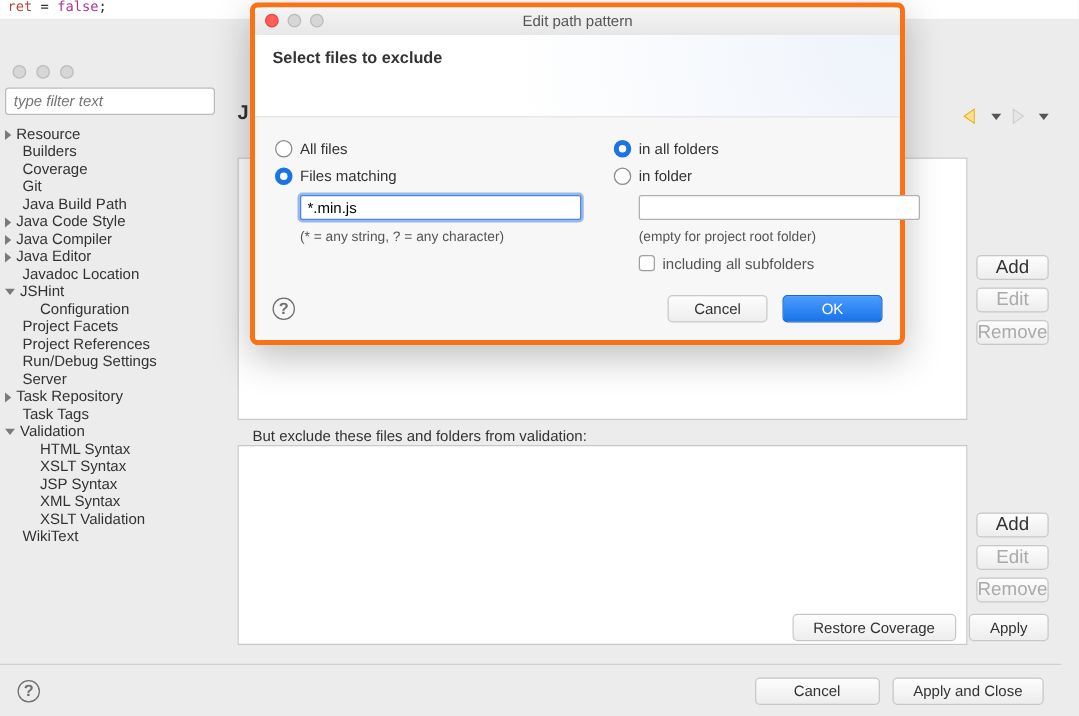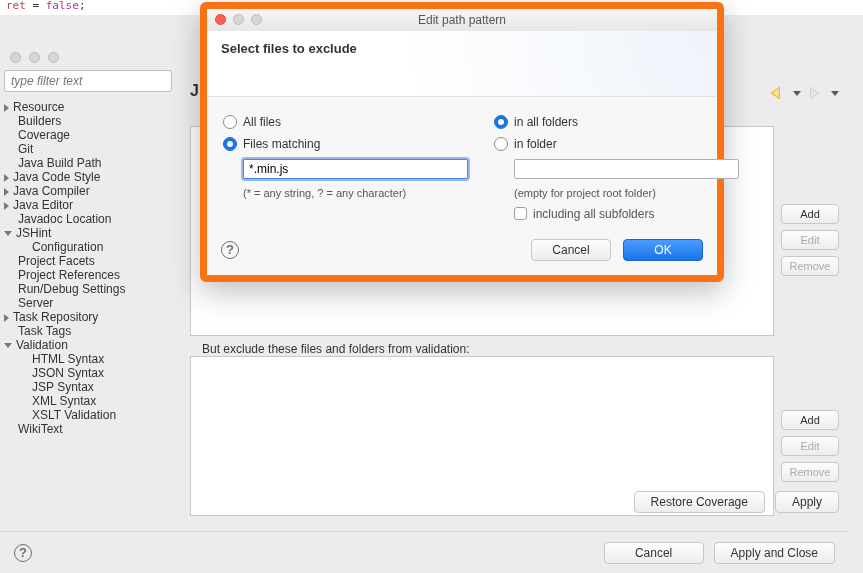--- a/index.html
+++ b/index.html
@@ -112,21 +112,21 @@
     width: 58px;
     display: flex; flex-direction: column; gap: 6px;
   }
   .btn-col.top { top: 134px; }
   .btn-col.bottom { top: 340px; }
   .small-btn {
     width: 58px; height: 20px;
     background: linear-gradient(#fdfdfd,#ededed);
     border: 1px solid #c8c8c8;
     border-radius: 4px;
-    font-size: 11px;
+    font-size: 15px;
     color: #333;
     text-align: center;
     line-height: 18px;
     cursor: pointer;
   }
   .small-btn.disabled { color: #aaa; }
 
   .footer-right {
     position: absolute;
     right: 0; bottom: 10px;
@@ -158,21 +158,21 @@
   }
   .dialog-footer .right { display:flex; gap:10px; }
   .dialog-footer .right .med-btn { min-width: 100px; text-align:center; }
 
   
   .modal {
     position: absolute;
     top: 2px; left: 200px;
     width: 524px;
     background: #f7f7f7;
-    border: 7px solid #f97316;
+    border: 4px solid #f97316;
     border-radius: 6px;
     box-shadow: 0 10px 30px rgba(0,0,0,0.25);
     z-index: 100;
   }
   .modal-titlebar {
     height: 22px;
     display: flex; align-items: center; justify-content: center;
     position: relative;
     border-top-left-radius: 6px; border-top-right-radius:6px;
     background: linear-gradient(#f5f5f5,#e7e7e7);
@@ -278,21 +278,21 @@
         <li class=""><span class="arrow arrow-down"></span><span class="lbl">JSHint</span></li>
         <li class="indent2"><span class="lbl">Configuration</span></li>
         <li class="indent1"><span class="lbl">Project Facets</span></li>
         <li class="indent1"><span class="lbl">Project References</span></li>
         <li class="indent1"><span class="lbl">Run/Debug Settings</span></li>
         <li class="indent1"><span class="lbl">Server</span></li>
         <li class=""><span class="arrow arrow-right"></span><span class="lbl">Task Repository</span></li>
         <li class="indent1"><span class="lbl">Task Tags</span></li>
         <li class=""><span class="arrow arrow-down"></span><span class="lbl">Validation</span></li>
         <li class="indent2"><span class="lbl">HTML Syntax</span></li>
-        <li class="indent2"><span class="lbl">JSON Syntax</span></li>
+        <li class="indent2"><span class="lbl">XSLT Syntax</span></li>
         <li class="indent2"><span class="lbl">JSP Syntax</span></li>
         <li class="indent2"><span class="lbl">XML Syntax</span></li>
         <li class="indent2"><span class="lbl">XSLT Validation</span></li>
         <li class="indent1"><span class="lbl">WikiText</span></li>
       </ul>
   </div>
 
   <div class="content">
     <span style="position:absolute;top:12px;left:0;font-size:16px;font-weight:bold">J</span>
 

